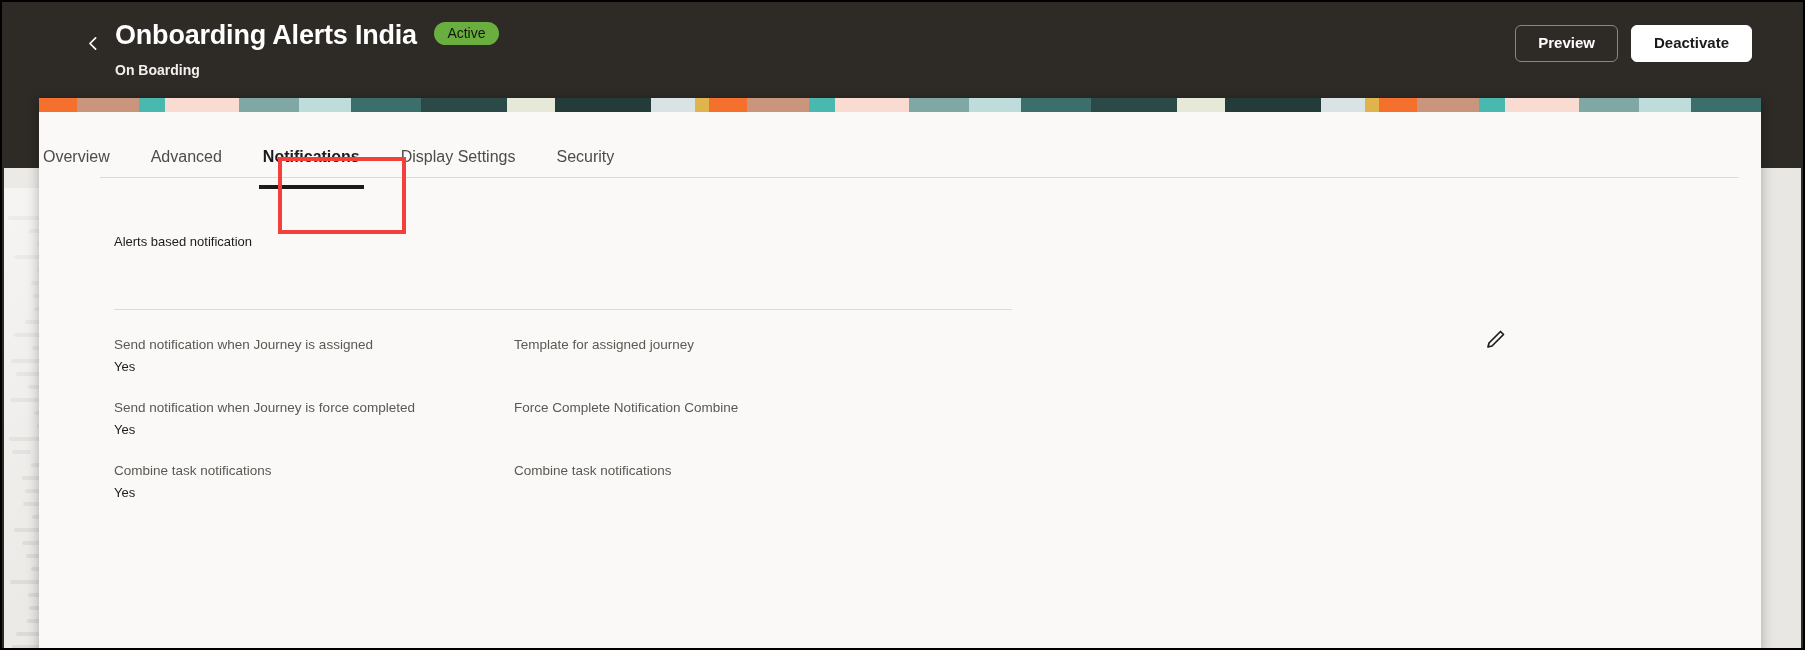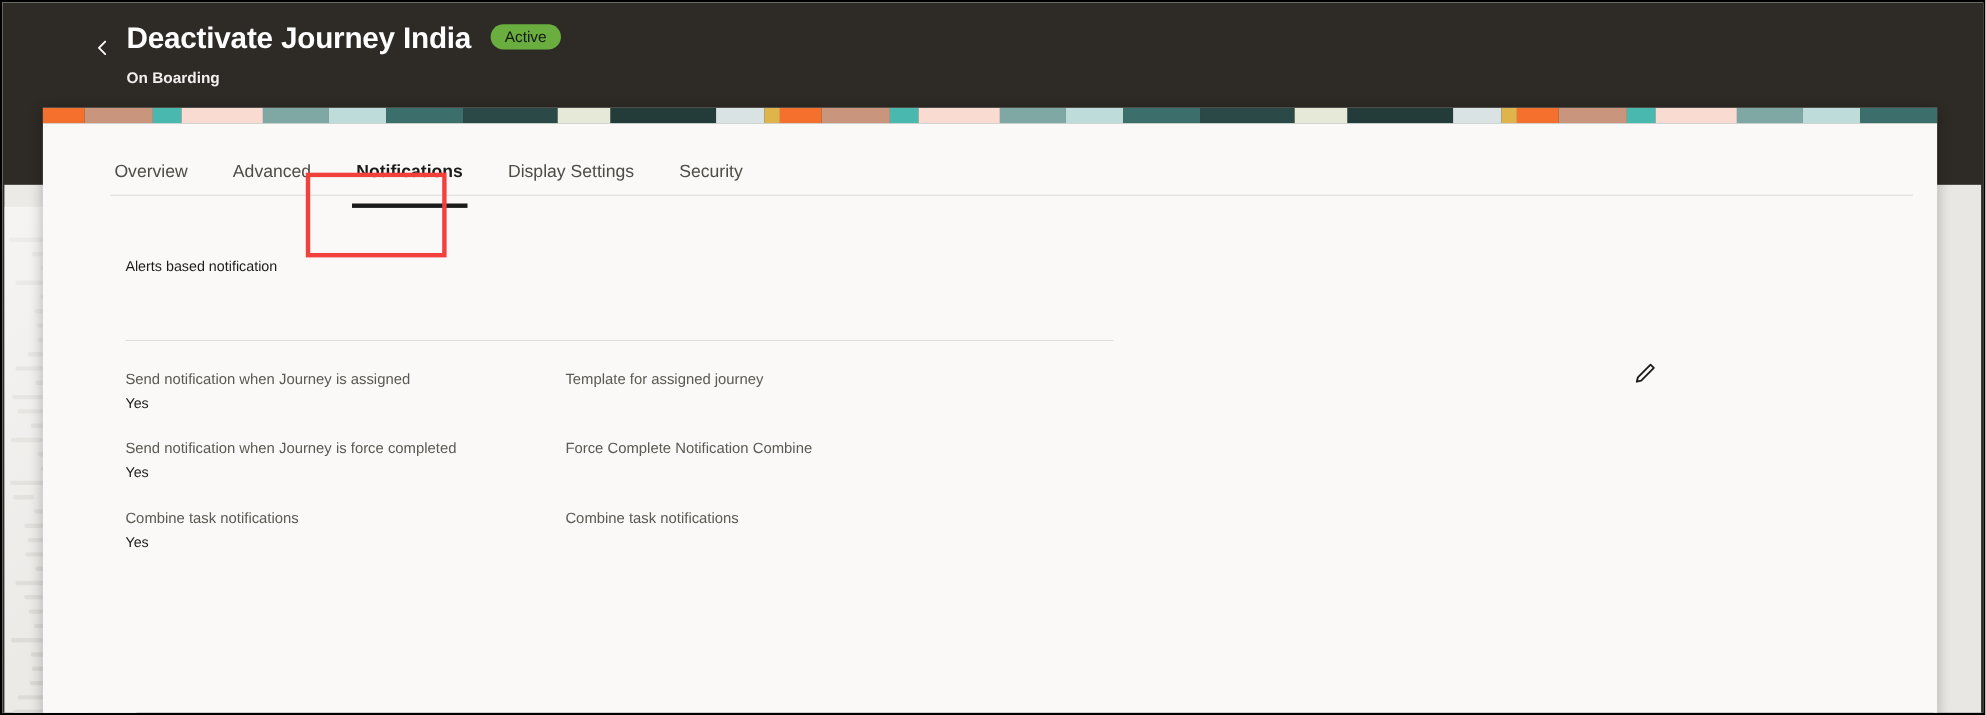--- a/index.html
+++ b/index.html
@@ -165,21 +165,20 @@
     height: 14px;
     width: 620px;
     display: flex;
   }
   .bseg { height: 14px; }
 
   
   .tabs {
     position: relative;
     margin-top: 33px;
-    padding-left: 61px;
     height: 50px;
   }
   .tab-row { display: flex; gap: 33px; align-items: flex-start; }
   .tab {
     position: relative;
     font-size: 16px;
     color: #4f4b47;
     padding: 3px 4px 0 4px;
     cursor: pointer;
     white-space: nowrap;
@@ -312,26 +311,30 @@
 
     <div class="back-btn">
       <span>
         <svg width="17" height="17" viewBox="0 0 24 24" fill="none" stroke="#ffffff" stroke-width="2.4" stroke-linecap="round" stroke-linejoin="round">
           <polyline points="15 4 7 12 15 20"></polyline>
         </svg>
       </span>
     </div>
 
     <div class="title-block">
-      <span class="page-title">Deactivate Journey India</span>
+      <span class="page-title">Onboarding Alerts India</span>
       <span class="status-badge" style="background: rgb(106, 174, 63);">Active</span>
     </div>
 
     <div class="subtitle">On Boarding</div>
 
+    <div class="header-actions">
+      <button class="btn btn-outline">Preview</button>
+      <button class="btn btn-solid">Deactivate</button>
+    </div>
   </div>
 
   <div class="card">
 
     <div class="banner">
       <div class="banner-tile" id="banner-tiles" style="width: 1808px;">
           <div class="bseg" style="width:38px;background:#f4702c"></div>
           <div class="bseg" style="width:62px;background:#c9957c"></div>
           <div class="bseg" style="width:26px;background:#49b8ae"></div>
           <div class="bseg" style="width:74px;background:#fadbd1"></div>

